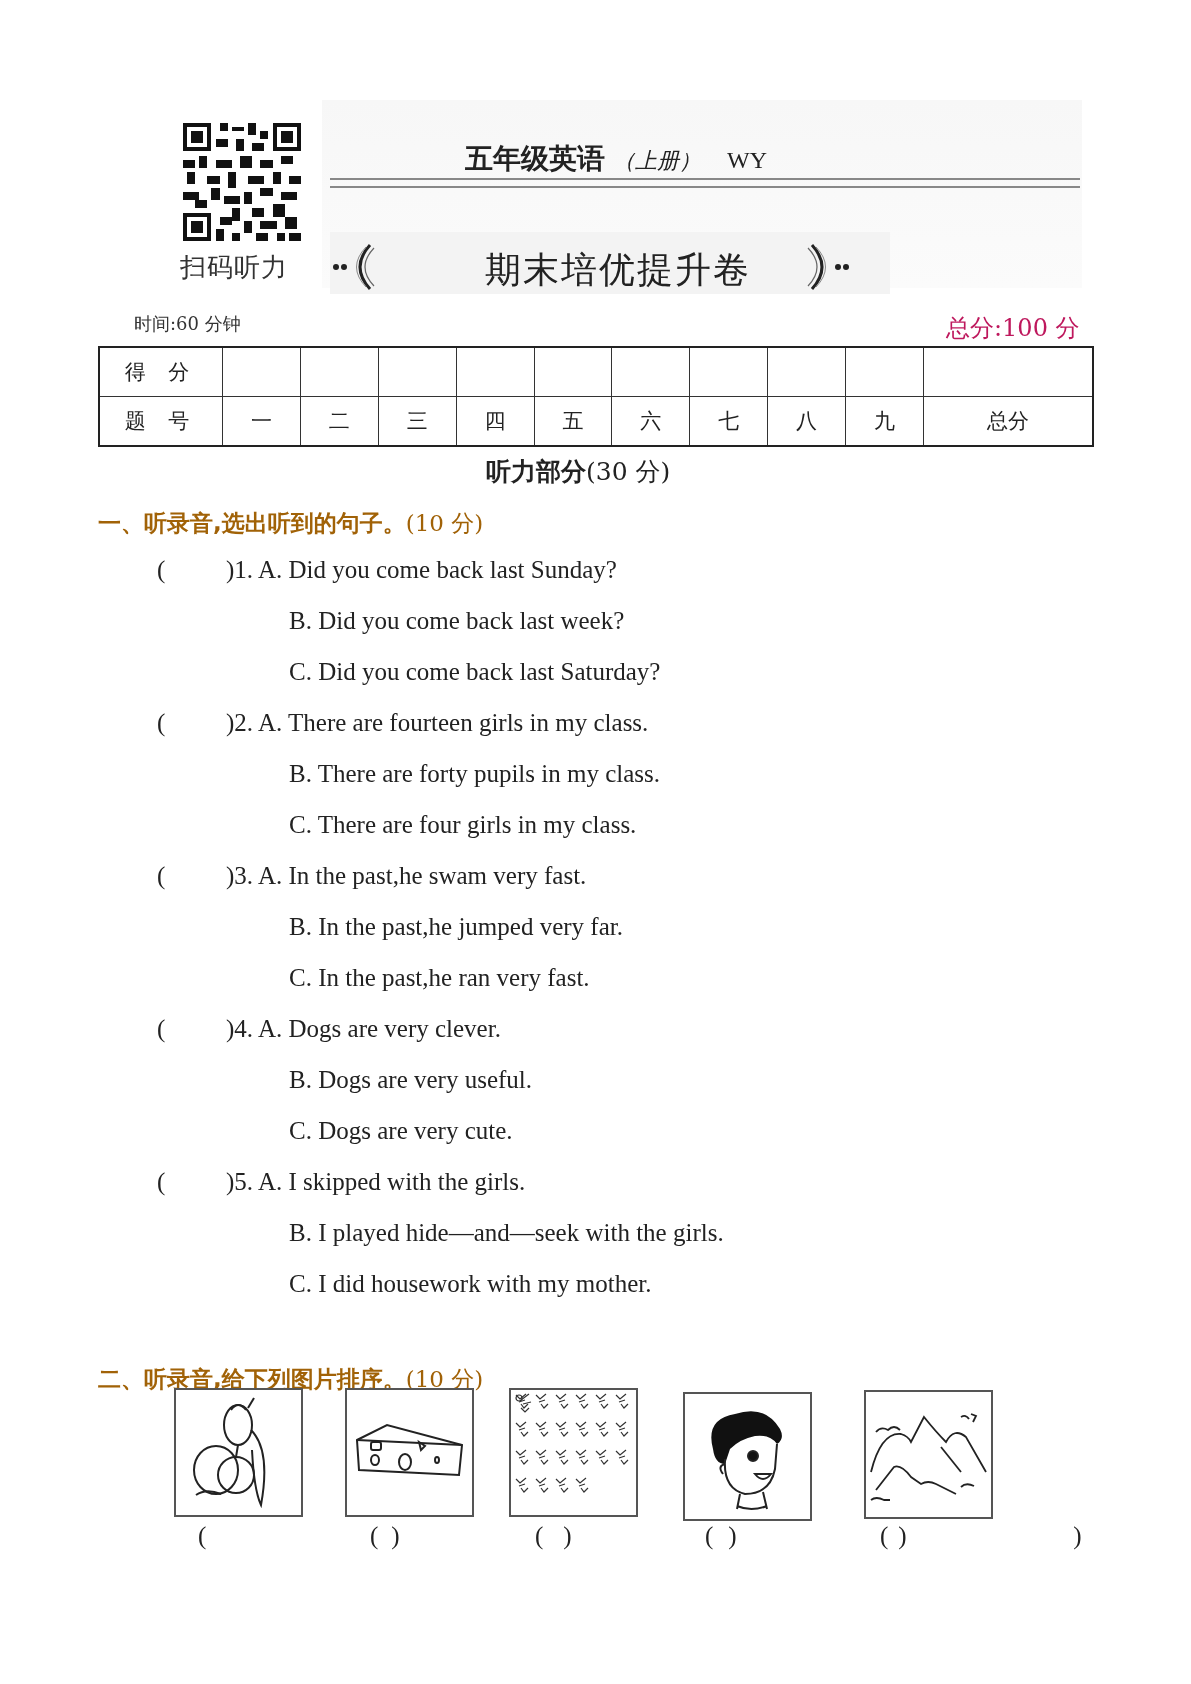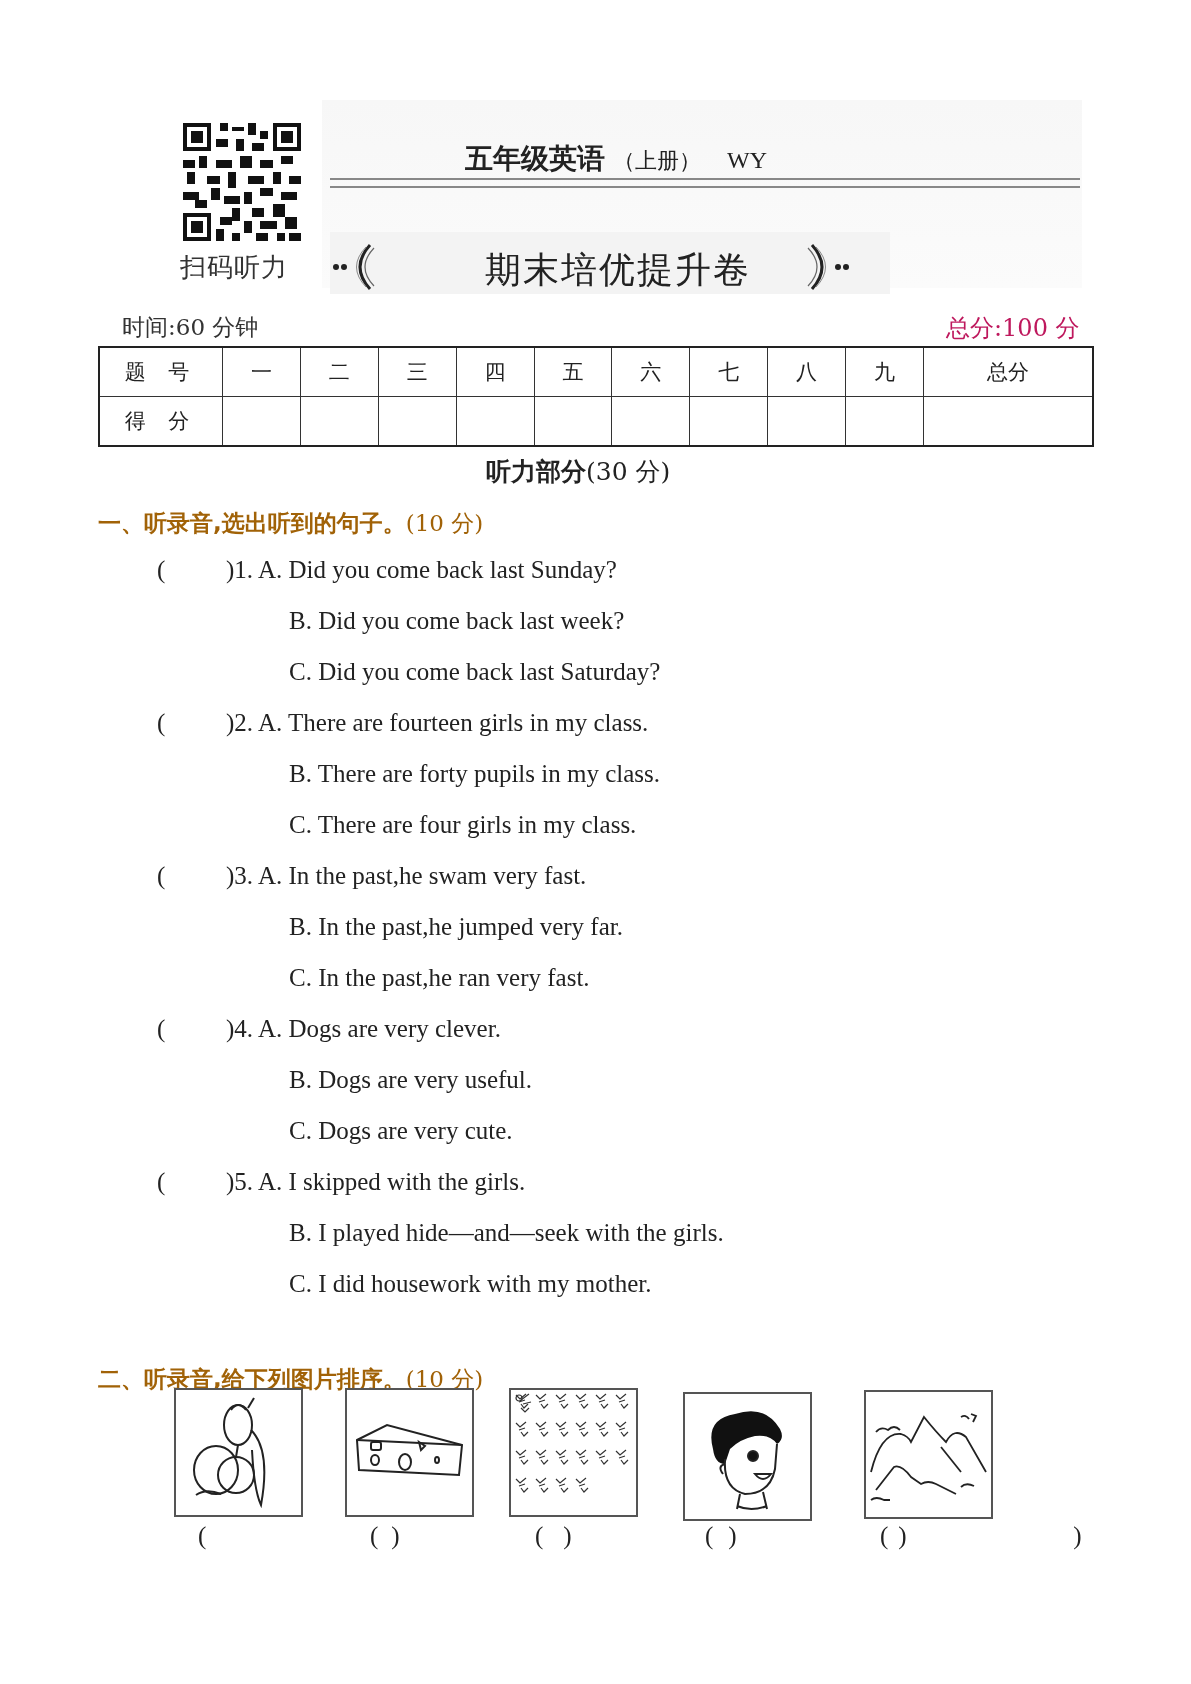--- a/index.html
+++ b/index.html
@@ -5,29 +5,29 @@
   html, body { margin: 0; padding: 0; background: #ffffff; }
   body { width: 1191px; height: 1684px; position: relative; overflow: hidden;
          font-family: "DejaVu Serif", "Liberation Serif", serif; color: #1c1c1c; }
   .abs { position: absolute; }
 
   
   .qr { left: 183px; top: 123px; width: 118px; height: 118px; }
   .qr-label { left: 180px; top: 250px; font-family: "DejaVu Sans", sans-serif; font-size: 26px; color: #333; letter-spacing: 1px; }
   .header-band { left: 322px; top: 100px; width: 760px; height: 188px; background: linear-gradient(#f7f7f7, #fbfbfb); }
   .book-title { left: 465px; top: 140px; font-family: "DejaVu Sans", sans-serif; font-weight: bold; font-size: 28px; color: #222; white-space: nowrap; }
-  .book-title .vol { font-weight: normal; font-size: 22px; margin-left: 8px; }
+  .book-title .vol { font-weight: normal; font-size: 22px; margin-left: 8px; font-style: italic; }
   .book-title .code { font-family: "Liberation Serif", serif; font-weight: normal; font-size: 24px; margin-left: 26px; }
   .double-line { left: 330px; top: 178px; width: 750px; height: 6px; border-top: 2px solid #888; border-bottom: 2px solid #888; }
   .subtitle-band { left: 330px; top: 232px; width: 560px; height: 62px; background: #f3f3f3; }
   .subtitle { left: 485px; top: 246px; font-family: "DejaVu Sans", sans-serif; font-size: 36px; color: #222; letter-spacing: 2px; }
   .orn-left { left: 330px; top: 242px; }
   .orn-right { left: 802px; top: 242px; }
 
-  .meta-left { left: 122px; top: 312px; font-size: 23px; color: #333; }
+  .meta-left { left: 134px; top: 312px; font-size: 18px; color: #333; }
   .meta-right { left: 946px; top: 312px; font-size: 24px; color: #be185d; }
 
   
   table.score { position: absolute; left: 98px; top: 346px; width: 996px; border-collapse: collapse; border: 2px solid #222; }
   table.score td { border: 1px solid #333; height: 46px; text-align: center; font-family: "DejaVu Sans", sans-serif; font-size: 21px; color: #222; }
   table.score td.first { width: 120px; letter-spacing: 8px; }
   table.score td.total { width: 166px; }
 
   .section-head { left: 486px; top: 455px; font-family: "DejaVu Sans", sans-serif; font-weight: bold; font-size: 25px; color: #222; }
   .section-head .pts { font-family: "DejaVu Serif", serif; font-weight: normal; }
@@ -131,45 +131,45 @@
       <circle cx="44" cy="25" r="3" fill="#222"></circle>
   </svg>
 </div>
 
 <div class="abs meta-left">时间:60 分钟</div>
 <div class="abs meta-right">总分:100 分</div>
 
 <table class="score">
   <tbody>
       <tr>
+    <td class="first">得 分</td>
+    <td></td>
+    <td></td>
+    <td></td>
+    <td></td>
+    <td></td>
+    <td></td>
+    <td></td>
+    <td></td>
+    <td></td>
+    <td class="total"></td>
+  </tr>
+  <tr>
     <td class="first">题 号</td>
     <td>一</td>
     <td>二</td>
     <td>三</td>
     <td>四</td>
     <td>五</td>
     <td>六</td>
     <td>七</td>
     <td>八</td>
     <td>九</td>
     <td class="total">总分</td>
   </tr>
-  <tr>
-    <td class="first">得 分</td>
-    <td></td>
-    <td></td>
-    <td></td>
-    <td></td>
-    <td></td>
-    <td></td>
-    <td></td>
-    <td></td>
-    <td></td>
-    <td class="total"></td>
-  </tr>
 </tbody>
   </table>
 
 <div class="abs section-head">
   <span>听力部分</span><span class="pts">(30 分)</span>
 </div>
 
 <div class="abs q-title" style="top:508px">
   <span>一、听录音,选出听到的句子。</span><span class="pts">(10 分)</span>
 </div>

